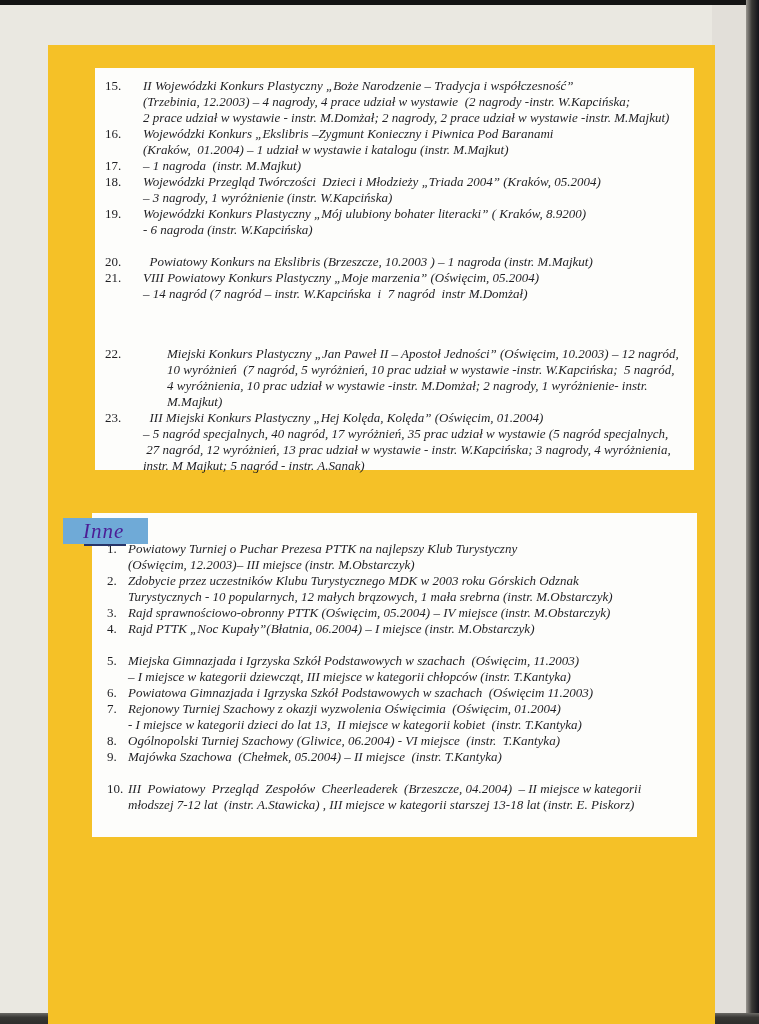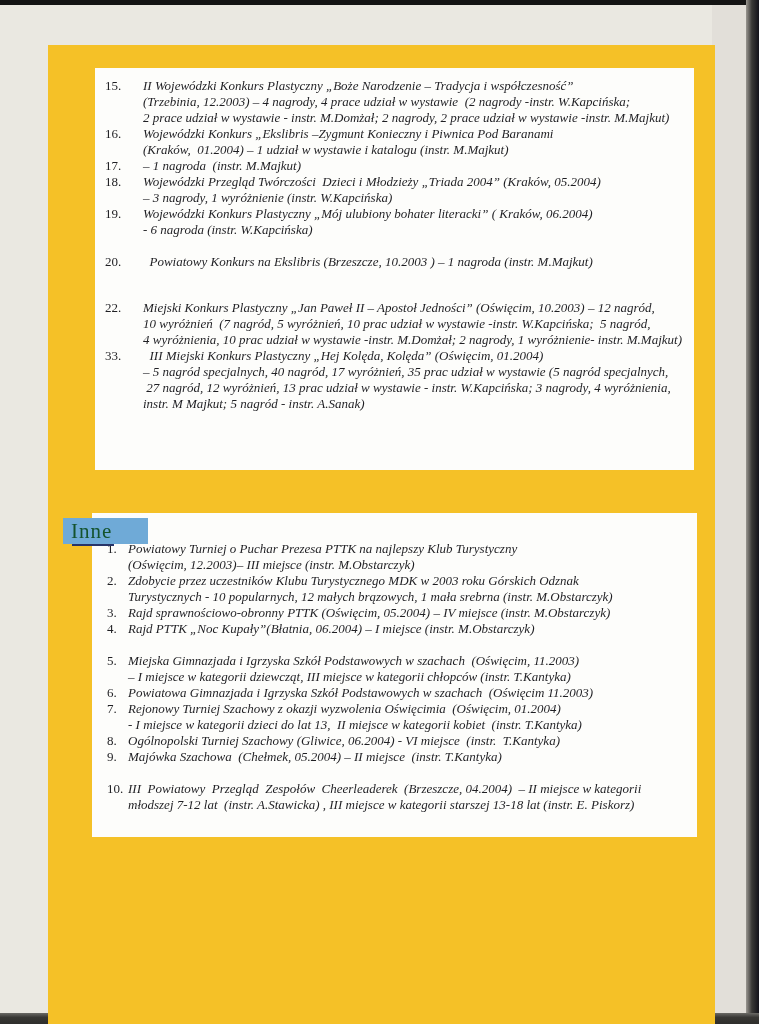--- a/index.html
+++ b/index.html
@@ -27,30 +27,30 @@
 
   .item{display:flex;align-items:flex-start;}
   .num{flex:0 0 auto;white-space:pre;}
   .box1 .num{width:38px;}
   .box2 .num{width:21px;}
   .lines{flex:1 1 auto;min-width:0;}
   .line{display:block;white-space:pre-wrap;font-style:italic;}
   .box1 .item{font-size:13px;line-height:16px;}
   .box2 .item{font-size:13px;line-height:16px;}
   .gap-small{margin-top:16px;}
-  .gap-large{margin-top:30px;}
+  .gap-large{margin-top:44px;gap:24px;}
 
   .inne-label{
     position:absolute;left:15px;top:473px;width:85px;height:26px;
     background:#6faad7;z-index:3;
     display:flex;align-items:center;
   }
   .inne-text{
-    font-size:21px;line-height:21px;color:#14532d;
-    margin-left:8px;position:relative;letter-spacing:1px;
+    font-style:italic;font-size:21px;line-height:21px;color:#4c1d95;
+    margin-left:20px;position:relative;letter-spacing:1px;
   }
   .inne-text::after{
     content:"";position:absolute;left:1px;bottom:-4px;width:42px;height:2px;background:#273468;
   }
 </style>
 </head>
 <body>
 
 <div class="right-shade"></div>
 <div class="edge-top"></div>
@@ -85,40 +85,47 @@
         <div class="item">
     <span class="num">18.</span>
     <span class="lines">
             <span class="line">Wojewódzki Przegląd Twórczości  Dzieci i Młodzieży „Triada 2004” (Kraków, 05.2004)</span>
             <span class="line">– 3 nagrody, 1 wyróżnienie (instr. W.Kapcińska)</span>
           </span>
   </div>
         <div class="item">
     <span class="num">19.</span>
     <span class="lines">
-            <span class="line">Wojewódzki Konkurs Plastyczny „Mój ulubiony bohater literacki” ( Kraków, 06.2004)</span>
+            <span class="line">Wojewódzki Konkurs Plastyczny „Mój ulubiony bohater literacki” ( Kraków, 8.9200)</span>
             <span class="line">- 6 nagroda (instr. W.Kapcińska)</span>
           </span>
   </div>
         <div class="item gap-small">
     <span class="num">20.</span>
     <span class="lines">
             <span class="line">  Powiatowy Konkurs na Ekslibris (Brzeszcze, 10.2003 ) – 1 nagroda (instr. M.Majkut)</span>
+          </span>
+  </div>
+        <div class="item">
+    <span class="num">21.</span>
+    <span class="lines">
+            <span class="line">VIII Powiatowy Konkurs Plastyczny „Moje marzenia” (Oświęcim, 05.2004)</span>
+            <span class="line">– 14 nagród (7 nagród – instr. W.Kapcińska  i  7 nagród  instr M.Domżał)</span>
           </span>
   </div>
         <div class="item gap-large">
     <span class="num">22.</span>
     <span class="lines">
             <span class="line">Miejski Konkurs Plastyczny „Jan Paweł II – Apostoł Jedności” (Oświęcim, 10.2003) – 12 nagród,</span>
             <span class="line">10 wyróżnień  (7 nagród, 5 wyróżnień, 10 prac udział w wystawie -instr. W.Kapcińska;  5 nagród,</span>
             <span class="line">4 wyróżnienia, 10 prac udział w wystawie -instr. M.Domżał; 2 nagrody, 1 wyróżnienie- instr. M.Majkut)</span>
           </span>
   </div>
         <div class="item">
-    <span class="num">33.</span>
+    <span class="num">23.</span>
     <span class="lines">
             <span class="line">  III Miejski Konkurs Plastyczny „Hej Kolęda, Kolęda” (Oświęcim, 01.2004)</span>
             <span class="line">– 5 nagród specjalnych, 40 nagród, 17 wyróżnień, 35 prac udział w wystawie (5 nagród specjalnych,</span>
             <span class="line"> 27 nagród, 12 wyróżnień, 13 prac udział w wystawie - instr. W.Kapcińska; 3 nagrody, 4 wyróżnienia,</span>
             <span class="line">instr. M Majkut; 5 nagród - instr. A.Sanak)</span>
           </span>
   </div>
       </div>
   </section>
 

